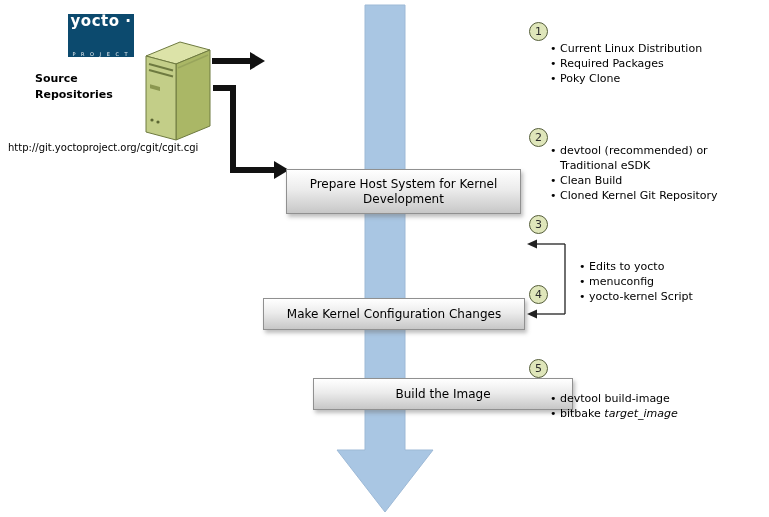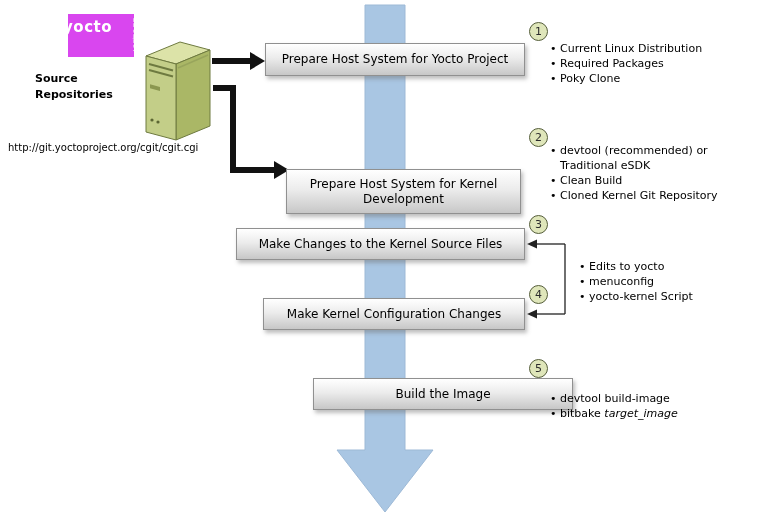--- a/index.html
+++ b/index.html
@@ -5,22 +5,22 @@
   html,body { margin:0; padding:0; background:#fff; }
   .canvas {
     position:relative; width:769px; height:517px; background:#ffffff;
     font-family:"DejaVu Sans","Liberation Sans",sans-serif; overflow:hidden;
   }
   .abs { position:absolute; }
   .bg-layer { position:absolute; left:0; top:0; z-index:0; }
 
   
   .logo {
-    left:68px; top:14px; width:66px; height:43px; background:#d946ef;
-    color:#fff; z-index:2; display:flex; 
+    left:68px; top:14px; width:66px; height:43px; background:#0c4a6e;
+    color:#fff; z-index:2; display:flex; flex-direction:column;
     align-items:center; justify-content:center; line-height:1.05;gap:21px;
   }
   .logo .brand { font-size:15px; font-weight:bold; letter-spacing:0.5px; }
   .logo .subtitle { font-size:5px; letter-spacing:2px; margin-top:2px; opacity:0.95; }
 
   .src-label {
     left:35px; top:71px; font-size:11px; font-weight:bold; color:#000;
     line-height:16px; white-space:pre-line; z-index:2;
   }
   .src-url { left:8px; top:142px; font-size:10px; color:#000; z-index:2; }
@@ -94,23 +94,21 @@
     <rect x="16" y="46" width="10" height="4" fill="#8b9750" transform="skewY(15)"></rect>
     <circle cx="18" cy="86" r="1.6" fill="#5c6632"></circle>
     <circle cx="24" cy="88" r="1.6" fill="#5c6632"></circle>
     <line x1="44" y1="34" x2="74" y2="21" stroke="#98a55c" stroke-width="1.5"></line>
   </svg>
 
   <div class="abs src-label">Source
 Repositories</div>
   <div class="abs src-url">http://git.yoctoproject.org/cgit/cgit.cgi</div>
 
-  <div class="abs step-box" style="left:265px; top:43px;  width:260px; height:33px;">Prepare Host System for Yocto Project</div>
   <div class="abs step-box" style="left:286px; top:150px; width:235px; height:45px;margin-top:19px;">Prepare Host System for Kernel Development</div>
-  <div class="abs step-box" style="left:236px; top:228px; width:289px; height:32px;">Make Changes to the Kernel Source Files</div>
   <div class="abs step-box" style="left:263px; top:298px; width:262px; height:32px;">Make Kernel Configuration Changes</div>
   <div class="abs step-box" style="left:265px; top:378px; width:260px; height:32px;margin-left:48px;">Build the Image</div>
 
   <div class="abs badge" style="left:529px; top:22px;">1</div>
   <div class="abs badge" style="left:529px; top:128px;">2</div>
   <div class="abs badge" style="left:529px; top:215px;">3</div>
   <div class="abs badge" style="left:529px; top:285px;">4</div>
   <div class="abs badge" style="left:529px; top:359px;">5</div>
 
   <ul class="notes" style="left:549px; top:41px; width:210px;">

